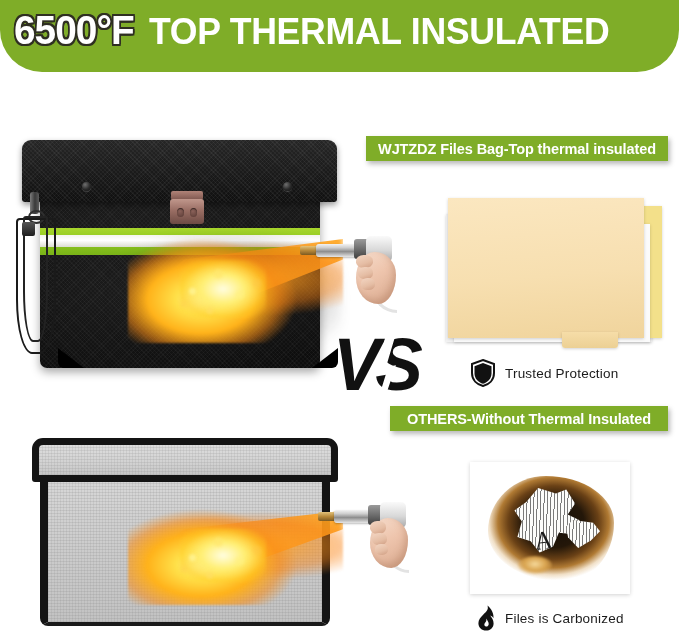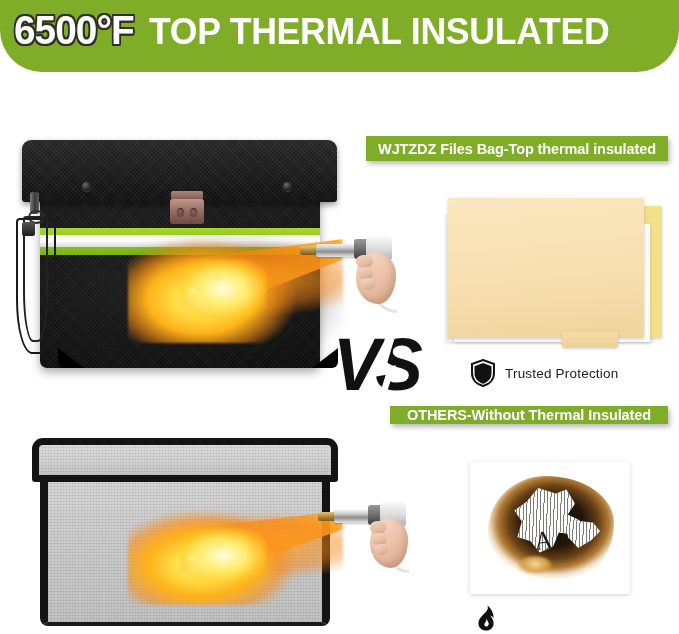--- a/index.html
+++ b/index.html
@@ -69,21 +69,21 @@
     font-weight: bold;
     display: flex;
     align-items: center;
     justify-content: center;
     box-sizing: border-box;
     white-space: nowrap;
     letter-spacing: -0.1px;
     box-shadow: 2px 3px 5px rgba(0,0,0,0.28);
   }
   #label-top    { left: 366px; top: 136px; width: 302px; height: 25px; }
-  #label-bottom { left: 390px; top: 406px; width: 278px; height: 18px; }
+  #label-bottom { left: 390px; top: 406px; width: 278px; height: 25px; }
 
   
   .vs-wrap {
     position: absolute;
     left: 333px;
     top: 321px;
     width: 102px;
     height: 92px;
   }
   .vs-text {
@@ -549,13 +549,14 @@
 
 <div class="badge" id="badge-flame">
   <svg class="flame-icon" viewBox="0 0 20 26">
     <path d="M11.5 0.5 C12.8 5 10.2 6.6 7.6 9.2 C4.6 12.2 2.4 14.8 2.4 18.2
              C2.4 22.6 5.9 25.6 10 25.6 C14.1 25.6 17.6 22.6 17.6 18.4
              C17.6 15.2 15.8 12.9 14.2 10.6 C15.6 11.1 16.8 12 17.4 13.2
              C18.2 9.4 15.4 3.4 11.5 0.5 Z" fill="#111111"></path>
     <path d="M10.2 13.4 C11 16 9.4 17 8.6 18.5 C7.9 19.8 8.6 21.6 10.2 21.6
              C11.7 21.6 12.7 20.4 12.7 19 C12.7 16.9 11.2 15.2 10.2 13.4 Z" fill="#ffffff"></path>
   </svg>
+  <span class="badge-label">Files is Carbonized</span>
 </div>
 
 </body></html>

